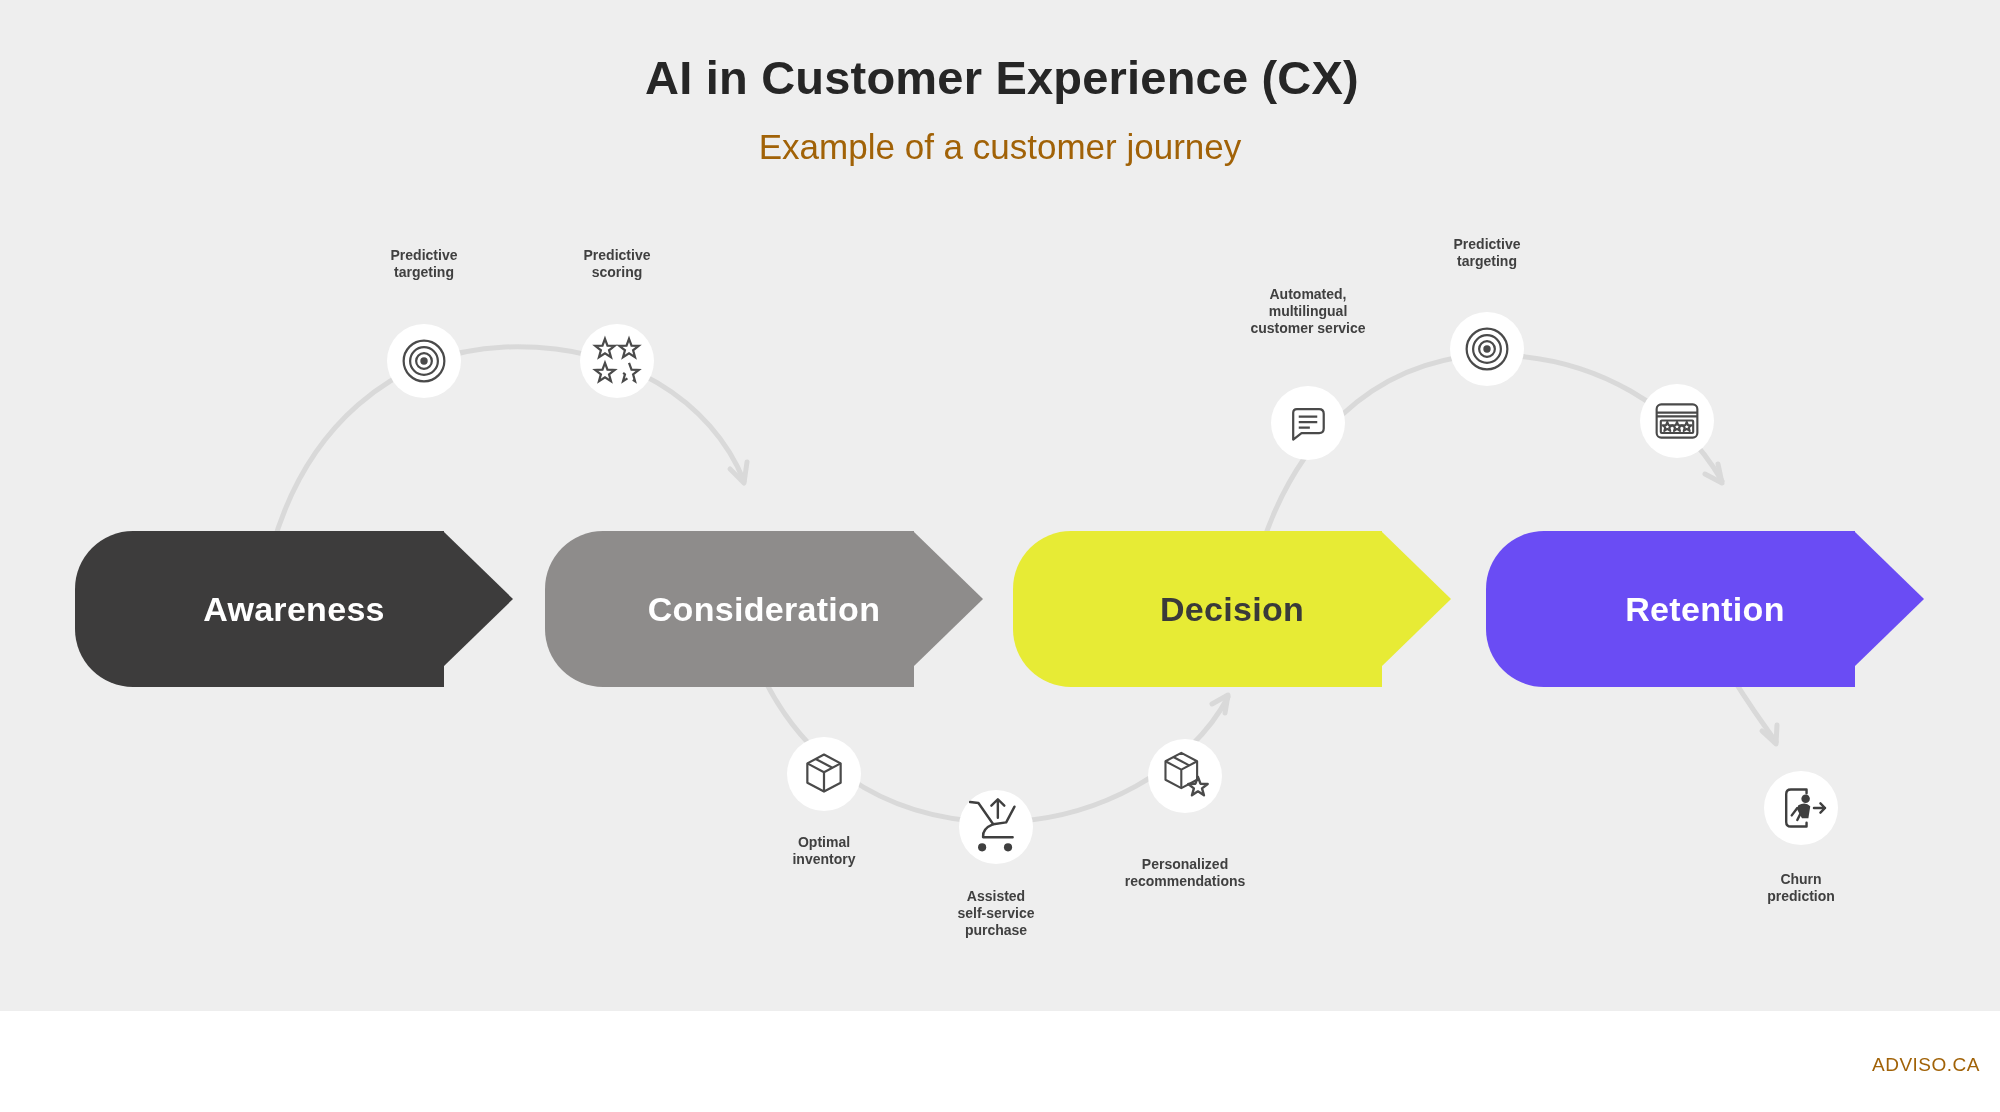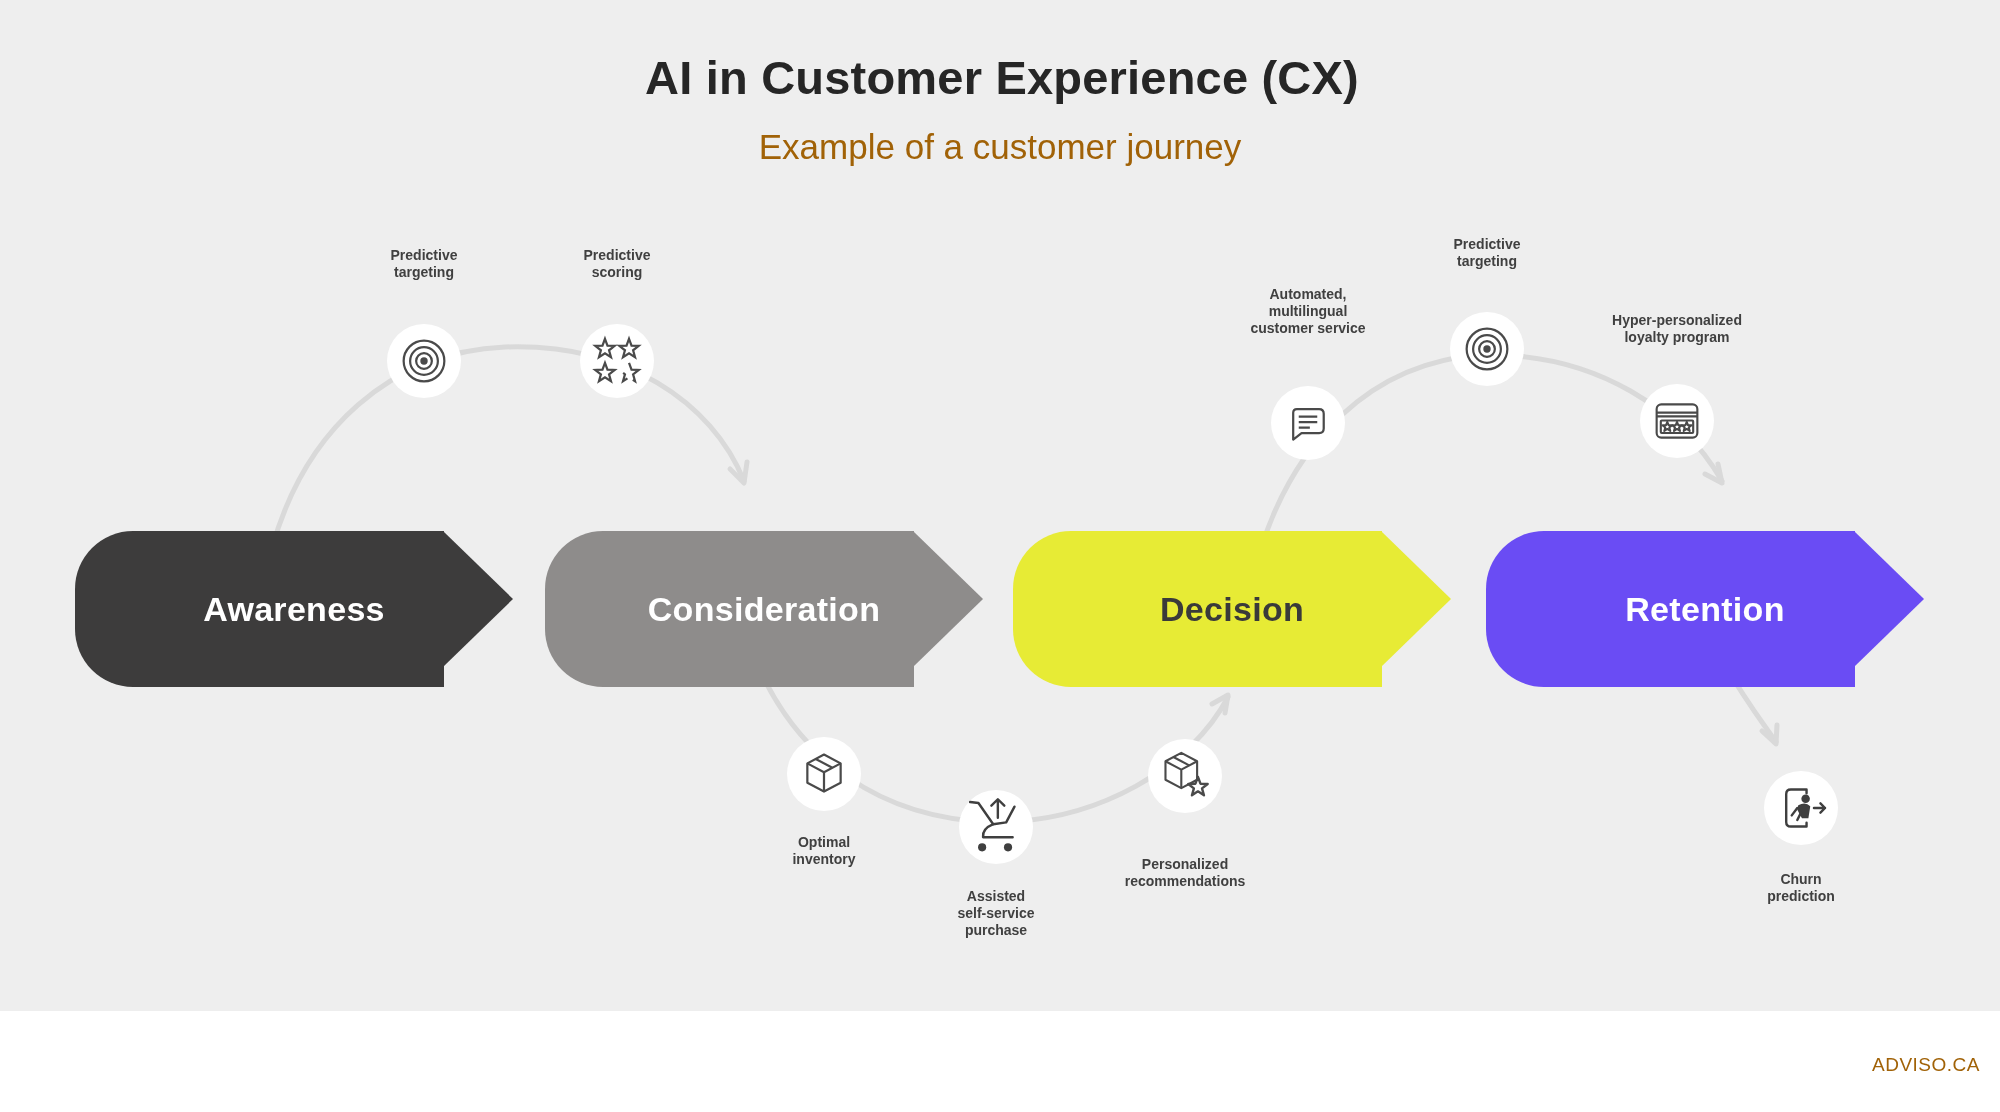--- a/index.html
+++ b/index.html
@@ -170,21 +170,19 @@
   <div class="tp-label" style="left:996px;  top:888px;">Assisted
 self-service
 purchase</div>
   <div class="tp-label" style="left:1185px; top:834px;margin-top:22px;">Personalized
 recommendations</div>
   <div class="tp-label" style="left:1308px; top:286px;">Automated,
 multilingual
 customer service</div>
   <div class="tp-label" style="left:1487px; top:236px;">Predictive
 targeting</div>
-  <div class="tp-label" style="left:1677px; top:312px;">Hyper-personalized
-loyalty program</div>
   <div class="tp-label" style="left:1801px; top:871px;">Churn
 prediction</div>
 
   <div class="footer-band"></div>
   <div class="brand">ADVISO.CA</div>
 
 </div>
 
 </body></html>

